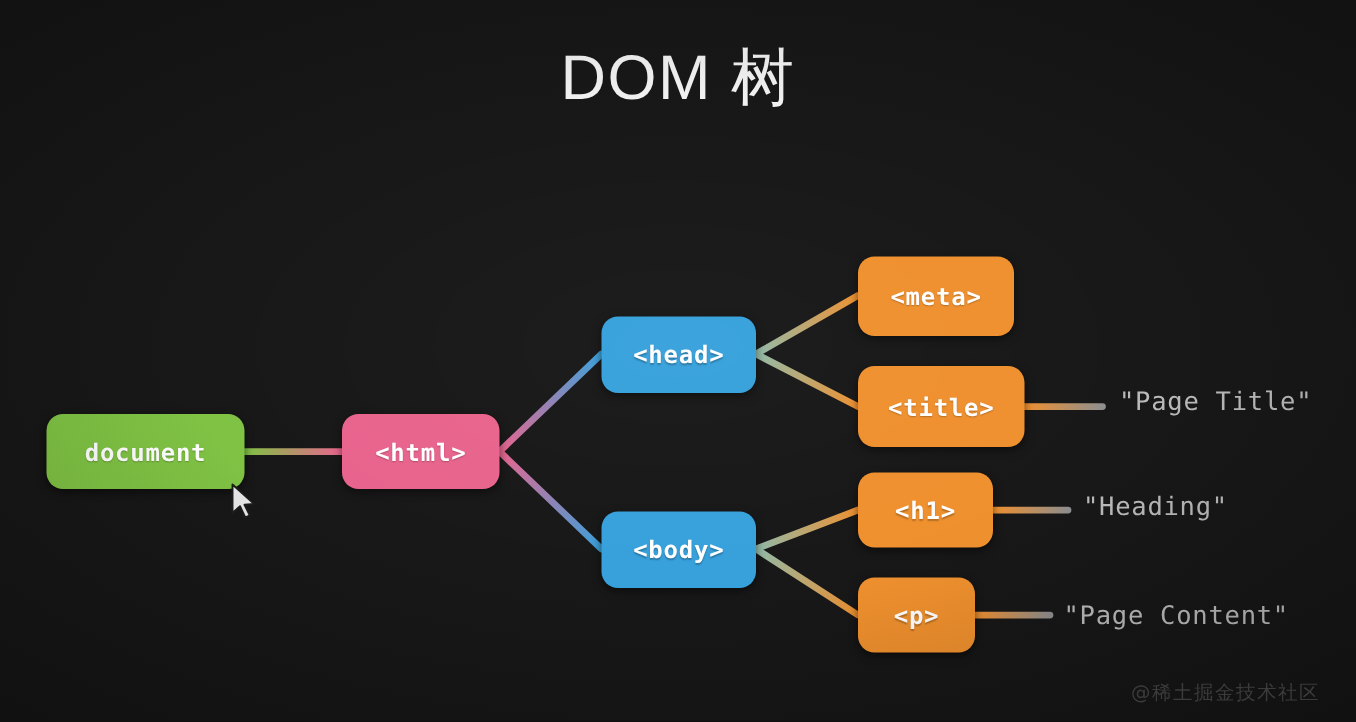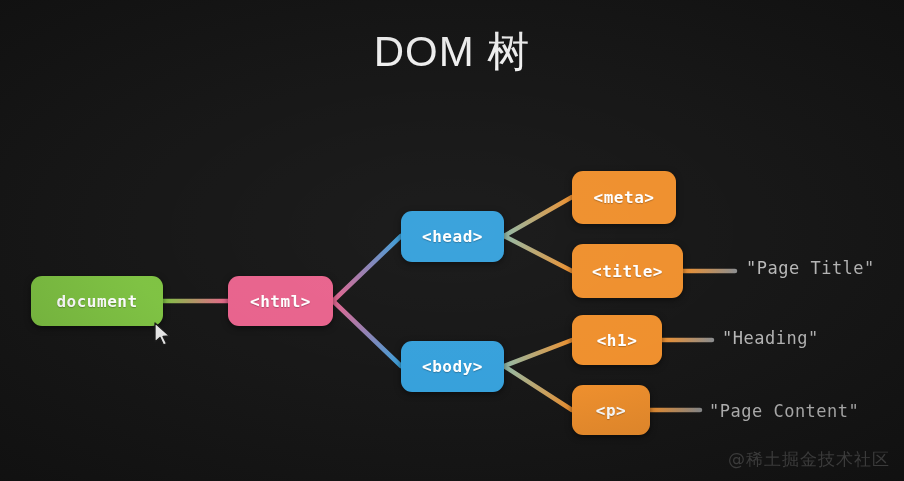--- a/index.html
+++ b/index.html
@@ -62,24 +62,24 @@
   .leaf-text {
     position: absolute;
     color: #b9b9b9;
     font-family: "DejaVu Sans Mono", "Liberation Mono", monospace;
     font-size: 17px;
     letter-spacing: 0.5px;
     white-space: nowrap;
   }
   #watermark {
     position: absolute;
-    right: 14px;
+    right: 24px;
     bottom: 10px;
     color: #3b3b3b;
-    font-size: 17px;
+    font-size: 13px;
     font-family: "DejaVu Sans", "Liberation Sans", sans-serif;
     letter-spacing: 1px;
   }
   #cursor {
     position: absolute;
     pointer-events: none;
   }
 </style>
 </head>
 <body>

